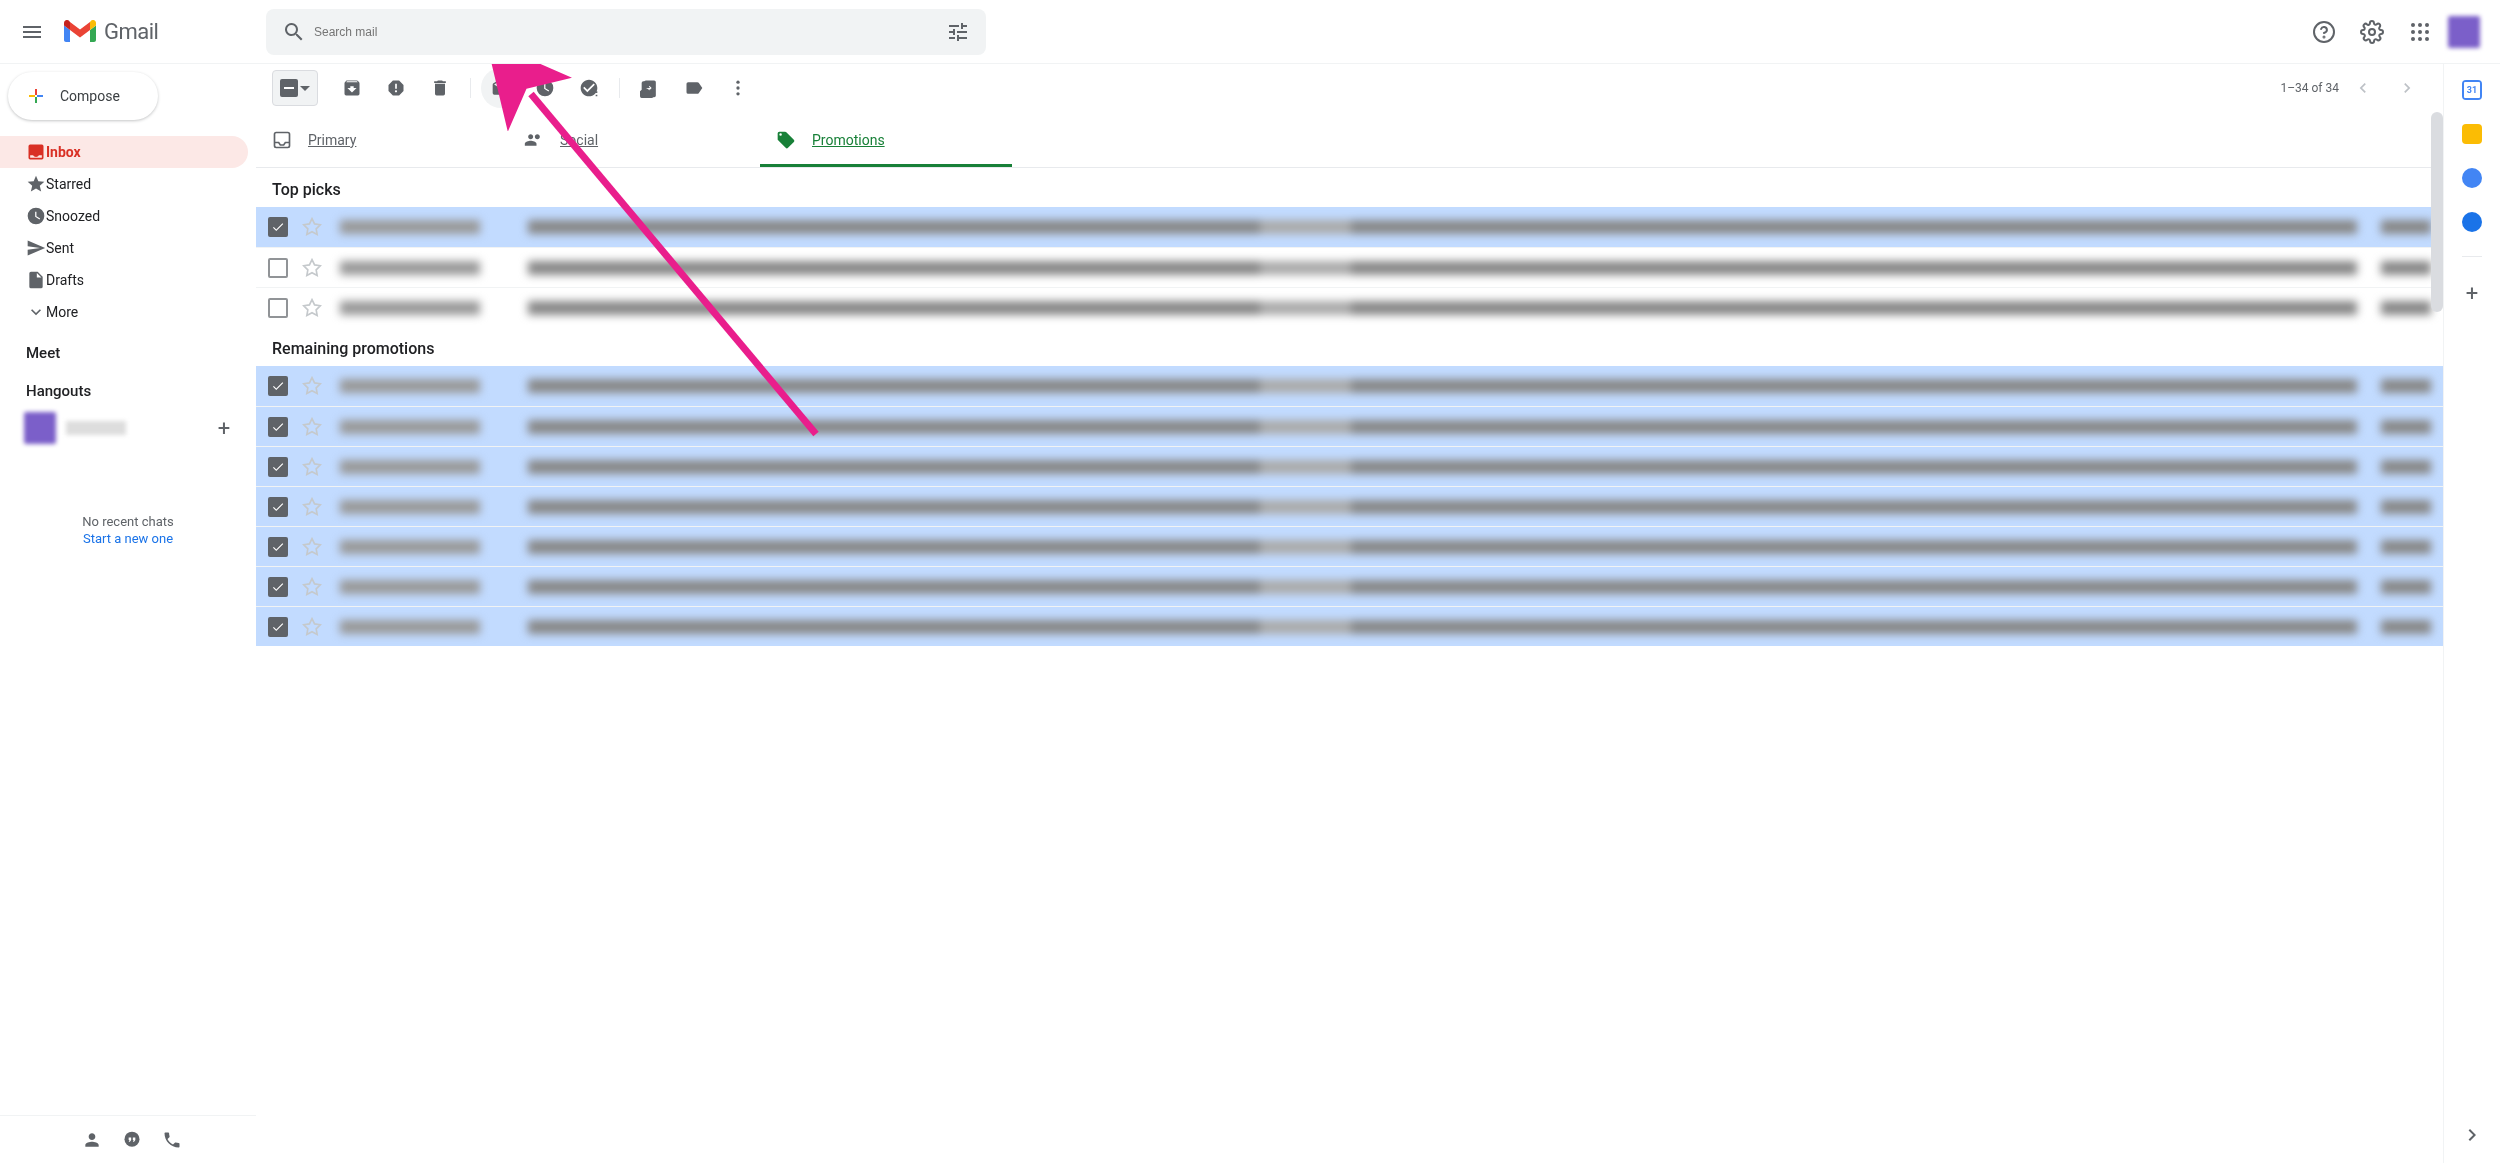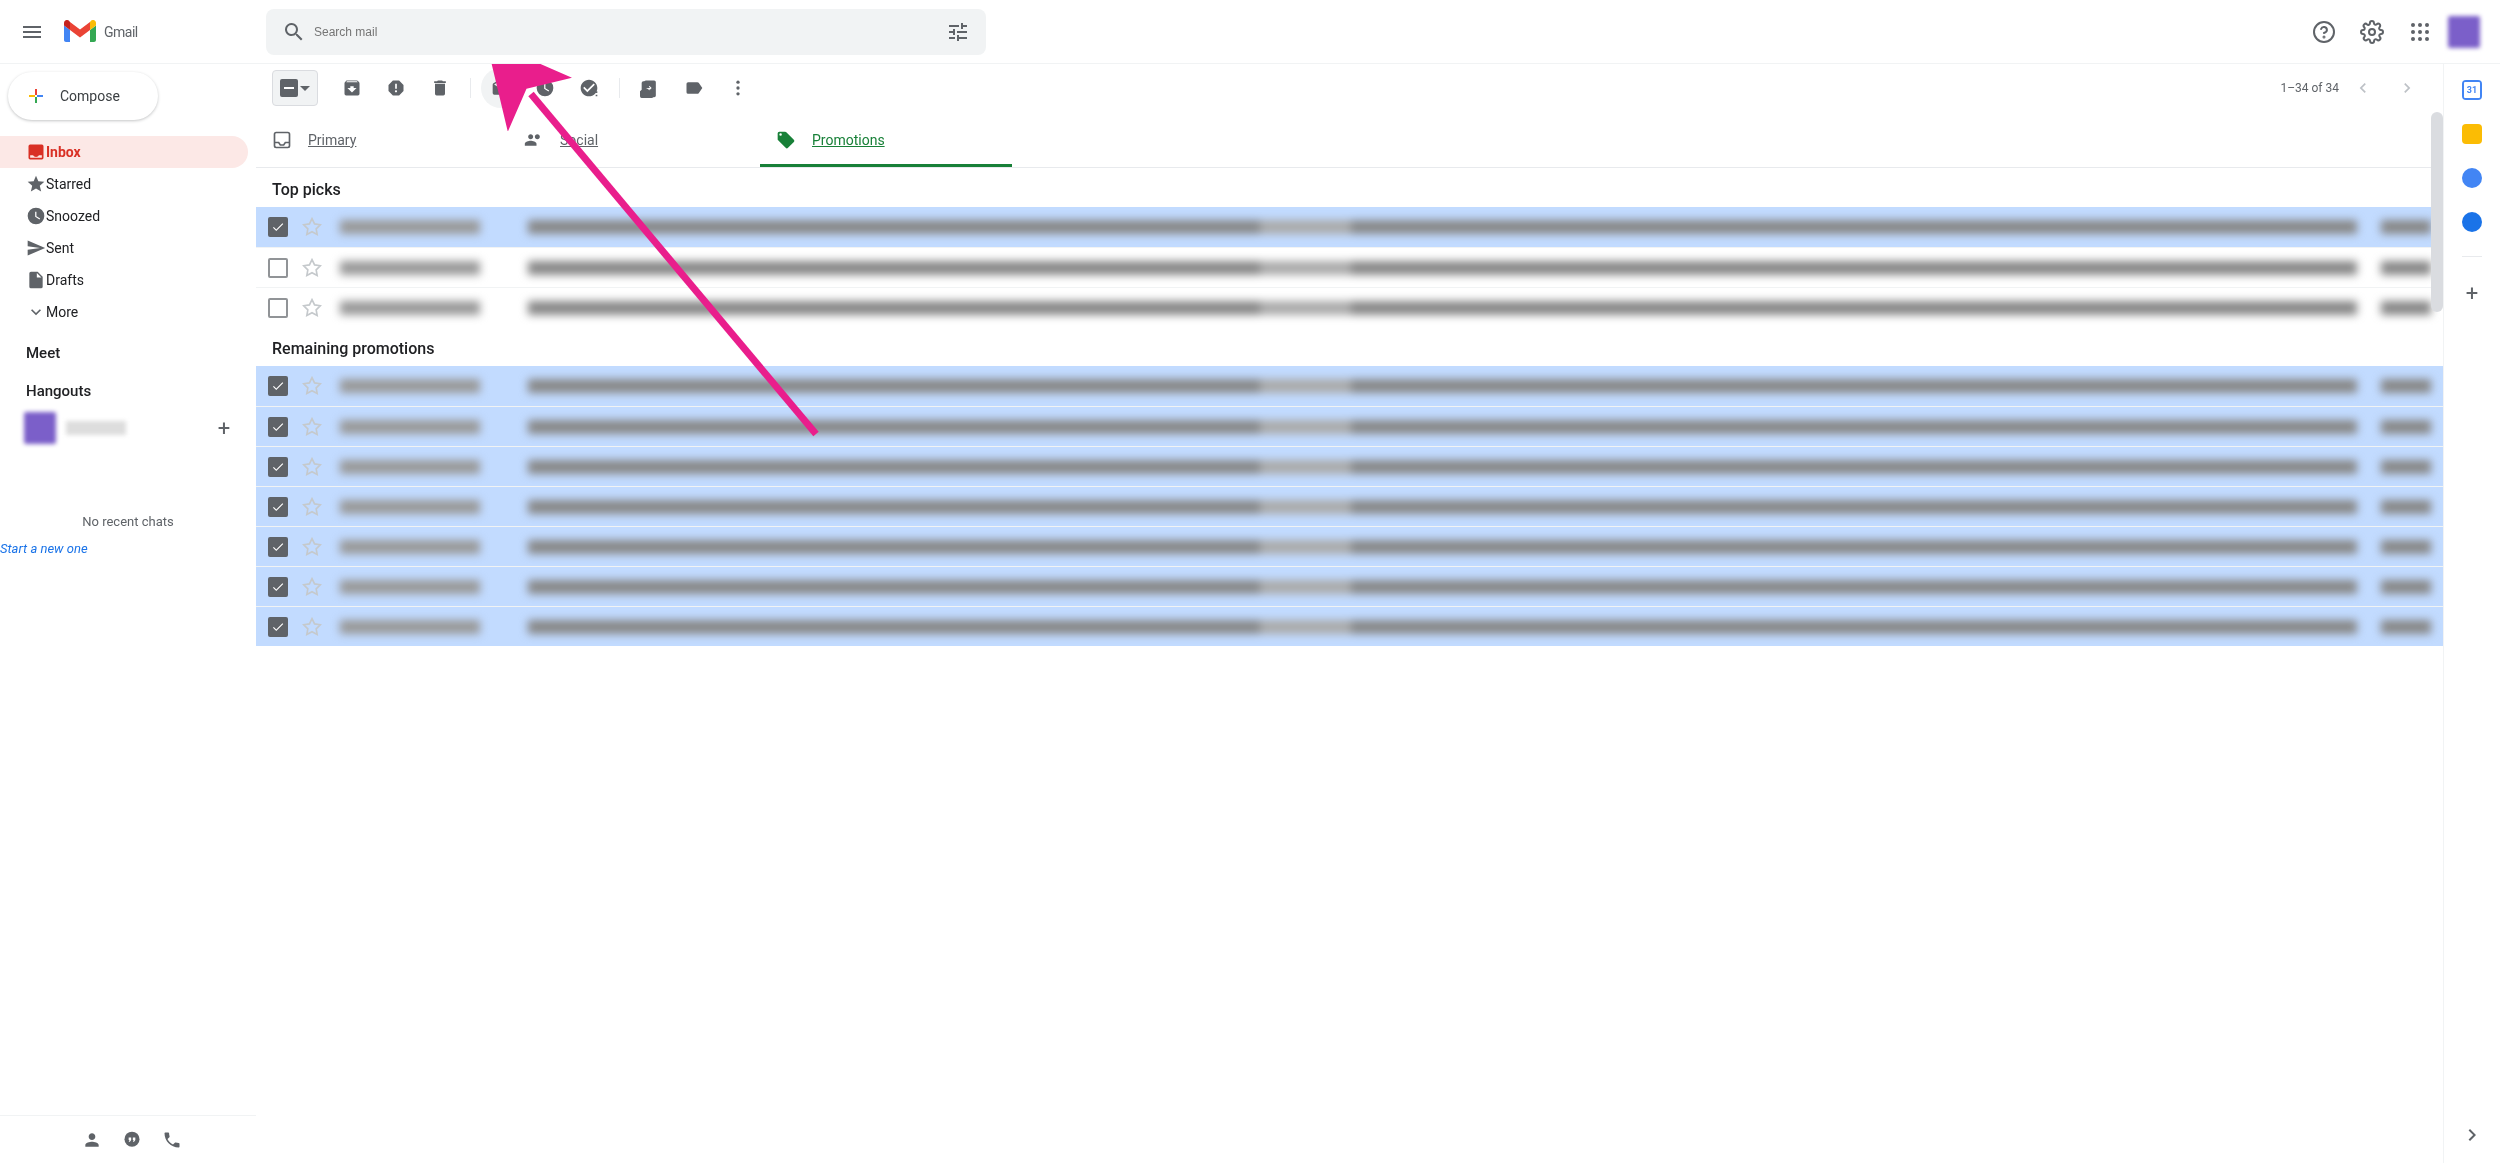--- a/index.html
+++ b/index.html
@@ -2,21 +2,21 @@
 <html><head>
 <meta charset="utf-8">
 <style>
 * { box-sizing: border-box; margin: 0; padding: 0; }
 body { font-family: 'Google Sans', Roboto, Arial, sans-serif; font-size: 14px; color: #202124; background: #fff; overflow: hidden; }
 
 
 .header { display: flex; align-items: center; height: 64px; padding: 8px; border-bottom: 1px solid #f1f3f4; }
 .menu-btn { width: 48px; height: 48px; display: flex; align-items: center; justify-content: center; border-radius: 50%; cursor: pointer; }
 .logo-wrap { display: flex; align-items: center; gap: 8px; padding: 0 8px; cursor: pointer; min-width: 200px; }
-.logo-text { font-size: 14px; color: #5f6368; letter-spacing: -0.5px; }
+.logo-text { font-size: 22px; color: #5f6368; letter-spacing: -0.5px; }
 .search-bar { flex: 0 0 720px; height: 46px; background: #f1f3f4; border-radius: 8px; display: flex; align-items: center; padding: 0 8px; margin-left: 10px; }
 .search-icon-wrap { width: 40px; display: flex; justify-content: center; }
 .search-input { flex: 1; border: none; background: transparent; font-size: 12px; outline: none; color: #4c1d95; }
 .tune-btn { width: 40px; display: flex; justify-content: center; cursor: pointer; }
 .header-right { margin-left: auto; display: flex; align-items: center; gap: 8px; padding-right: 12px; }
 .hbtn { width: 40px; height: 40px; display: flex; align-items: center; justify-content: center; border-radius: 50%; cursor: pointer; }
 .avatar { width: 32px; height: 32px; background: #7b5fc9; border-radius: 2px; filter: blur(2px); }
 
 
 .body-wrap { display: flex; height: calc(100vh - 64px); }
@@ -27,21 +27,21 @@
 .nav-item .nicon { width: 20px; display: flex; justify-content: center; color: #5f6368; }
 .nav-item.active .nicon { color: #d93025; }
 .section-label { padding: 16px 0 4px 26px; font-size: 15px; font-weight: 500; color: #202124; }
 .meet-item { height: 32px; display: flex; align-items: center; gap: 18px; padding: 0 12px 0 26px; cursor: pointer; font-size: 14px; }
 .hangouts-row { display: flex; align-items: center; padding: 8px 16px 0 24px; }
 .hangouts-user { display: flex; align-items: center; gap: 10px; flex: 1; }
 .hangouts-avatar { width: 32px; height: 32px; background: #7b5fc9; border-radius: 2px; filter: blur(2px); }
 .hangouts-name { width: 60px; height: 14px; background: #ddd; filter: blur(2px); }
 .add-btn { width: 32px; height: 32px; display: flex; align-items: center; justify-content: center; cursor: pointer; color: #5f6368; font-size: 22px; }
 .no-chats { text-align: center; font-size: 13px; color: #5f6368; margin-top: 70px; }
-.start-new { text-align: left; font-size: 13px; color: #1a73e8; cursor: pointer; margin-top: 12px; font-style: italic; }
+.start-new { text-align: center; font-size: 13px; color: #1a73e8; cursor: pointer; margin-top: 2px; }
 .bottom-icons { margin-top: auto; border-top: 1px solid #f1f3f4; height: 48px; display: flex; align-items: center; justify-content: flex-start; padding-left: 72px; gap: 0; }
 .bicon { width: 40px; height: 40px; display: flex; align-items: center; justify-content: center; cursor: pointer; color: #5f6368; }
 
 
 .main { flex: 1; display: flex; flex-direction: column; min-width: 0; border-right: 1px solid #f1f3f4; position: relative; }
 .toolbar { height: 48px; display: flex; align-items: center; padding: 0 16px; position: relative; text-align: center; }
 .select-all { height: 36px; width: 46px; border: 1px solid #dadce0; border-radius: 4px; background: #f1f3f4; display: flex; align-items: center; justify-content: center; gap: 2px; cursor: pointer; }
 .chk-indeterminate { width: 18px; height: 18px; background: #5f6368; border-radius: 2px; display: flex; align-items: center; justify-content: center; }
 .chk-indeterminate::after { content: ''; width: 10px; height: 2px; background: #fff; }
 .tbtn { width: 40px; height: 40px; display: flex; align-items: center; justify-content: center; border-radius: 50%; cursor: pointer; margin: 0 2px; color: #5f6368; }

